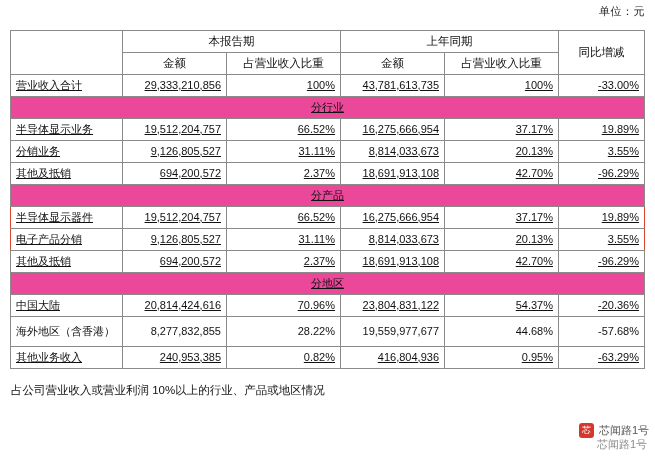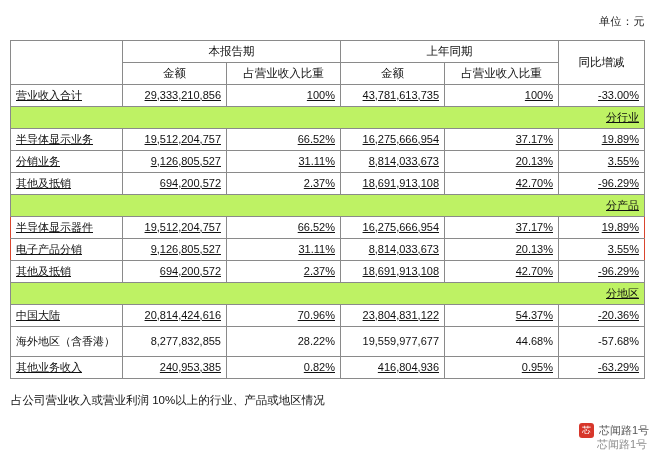--- a/index.html
+++ b/index.html
@@ -14,21 +14,20 @@
     color: #1a1a1a;
     position: relative;
     overflow: hidden;
   }
   .unit-line {
     text-align: right;
     font-size: 11px;
     color: #222;
     padding: 4px 10px 3px 12px;
     letter-spacing: 0.5px;
-    margin-top: 10px;
   }
   table.fin {
     border-collapse: collapse;
     width: 634px;
     margin: 8px auto;
     table-layout: fixed;
     font-size: 11px;
   }
   table.fin td, table.fin th {
     border: 1px solid #8a8a8a;
@@ -49,23 +48,23 @@
     font-family: "Liberation Sans", sans-serif;
     font-size: 11px;
     white-space: nowrap;
   }
   .lbl {
     text-align: left;
     font-size: 11px;
     white-space: nowrap;
   }
   .section td {
-    background: #bef264;
-    font-size: 11px;
-    text-align: right;
+    background: #ec4899;
+    font-size: 11px;
+    text-align: center;
   }
   tr.rowh td { height: 22px; text-decoration: underline; }
   tr.rowh2 td { height: 30px; }
   .hl td {
     border-top-color: #d9452e;
     border-bottom-color: #d9452e;
   }
   .hl td:first-child { border-left-color: #d9452e; }
   .hl td:last-child { border-right-color: #d9452e; }
   .hl-top td { border-top: 1px solid #d9452e; }

